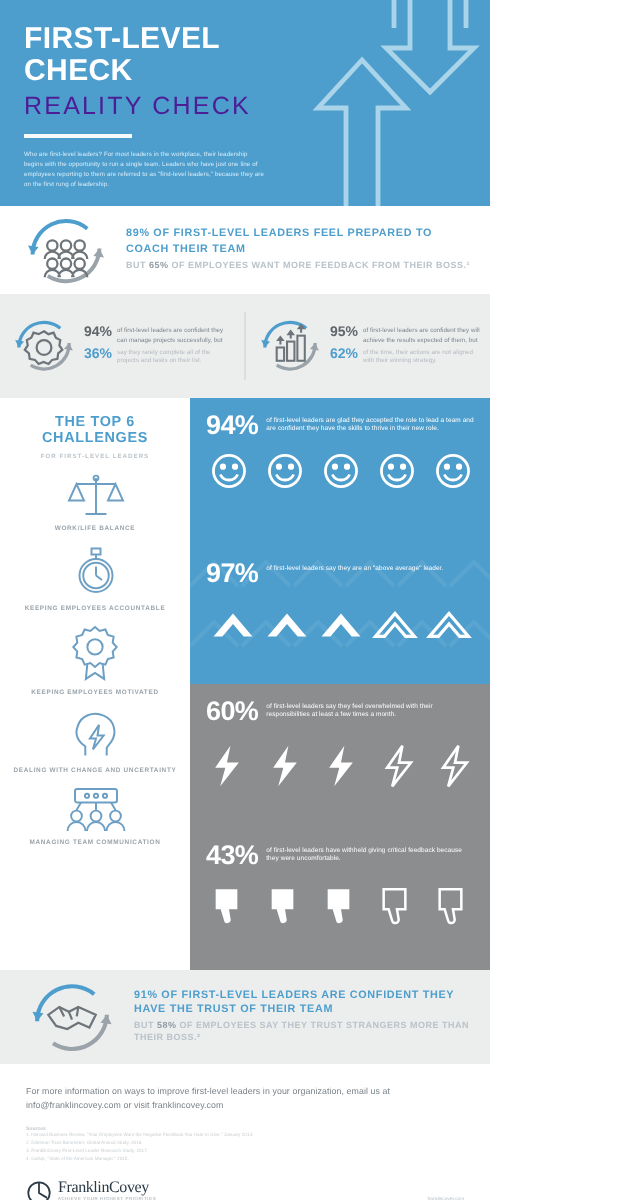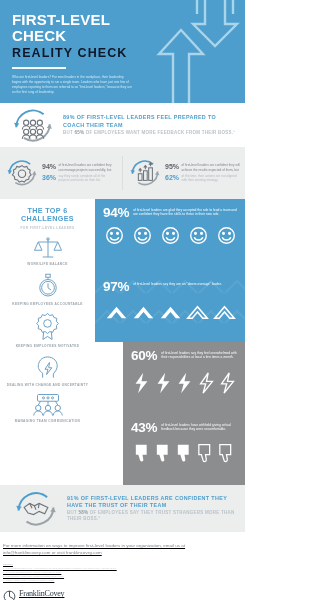--- a/index.html
+++ b/index.html
@@ -16,21 +16,21 @@
   .hero {
     position:relative; height:103px; background:#4d9ecd; overflow:hidden;
   }
   .hero-arrows { position:absolute; right:0; top:0; width:110px; height:103px; }
   .hero-inner { position:relative; padding:12px 0 0 12px; width:145px; z-index:2; }
   .hero-title {
     color:#ffffff; font-size:15px; font-weight:bold; letter-spacing:.2px;
     line-height:1.05;
   }
   .hero-sub {
-    color:#0f172a; font-size:12.5px; font-weight:bold; letter-spacing:1.1px;
+    color:#4c1d95; font-size:12.5px; font-weight:normal; letter-spacing:1.1px;
     line-height:1.15; margin-top:2px;
   }
   .hero-rule { width:54px; height:2px; background:#ffffff; margin:7px 0 6px 0; opacity:.95; }
   .hero-body {
     color:#d8ecf8; font-size:3.1px; line-height:1.62; letter-spacing:.05px;
     width:120px;
   }
 
   
   .coach {
@@ -64,40 +64,40 @@
   .chal-item { margin-top:6px; }
   .chal-item svg { display:block; margin:0 auto; }
   .chal-label {
     color:#9aa4ab; font-size:3.2px; font-weight:bold; letter-spacing:.35px;
     line-height:1.35; margin-top:2.5px;
   }
 
   .pct { width:150px; position:relative; }
   .pblk { position:relative; padding:7px 7px 0 8px; overflow:hidden; }
   .pblk.blue { background:#4d9ecd; }
-  .pblk.gray { background:#8b8d8f;margin-left:28px; }
+  .pblk.gray { background:#8b8d8f; }
   .pblk-head { display:flex; align-items:flex-start; gap:4px; position:relative; z-index:2; }
   .pblk-num { color:#ffffff; font-size:13.5px; font-weight:bold; line-height:1; flex:none; letter-spacing:-.3px; }
   .pblk-txt { color:#ffffff; font-size:3.25px; line-height:1.5; padding-top:1.5px; letter-spacing:.03px; }
   .pblk-icons { display:flex; justify-content:space-between; align-items:center; margin-top:6px; padding:0 2px; position:relative; z-index:2; }
   .pblk-icons svg { display:block; }
   .chevpattern { position:absolute; inset:0; opacity:.07; z-index:1; }
 
   
   .trust {
     background:#eceded; height:47px; display:flex; align-items:center;
     padding:0 8px 0 12px; gap:7px;
   }
   .trust-ico { width:48px; height:38px; flex:none; }
   .trust-h { color:#4d9ecd; font-size:5.4px; font-weight:bold; letter-spacing:.35px; line-height:1.32; }
   .trust-p { color:#b9c3c9; font-size:4.5px; font-weight:bold; letter-spacing:.25px; line-height:1.32; margin-top:1px; }
   .trust-p b { color:#8f9ba3; }
 
   
-  .footer { background:#ffffff; padding:11px 13px 0 3px; height:56px; position:relative;text-decoration:underline; }
+  .footer { background:#ffffff; padding:11px 13px 0 13px; height:56px; position:relative; }
   .foot-cta { color:#7a8288; font-size:4.4px; line-height:1.55; letter-spacing:.05px; }
   .foot-srch { color:#c3c9cd; font-size:2.5px; font-weight:bold; margin-top:6px; }
   .foot-note { color:#c9ced2; font-size:2.35px; line-height:1.7; margin-top:1px; }
   .foot-bot { display:flex; align-items:flex-end; justify-content:space-between; margin-top:7px; }
   .logo { display:flex; align-items:center; gap:3px; }
   .logo-txt { line-height:1; }
   .logo-name { font-family:"Liberation Serif", serif; font-size:8px; color:#2b3a44; letter-spacing:-.2px; }
   .logo-tag { font-size:2.2px; color:#9aa3a9; letter-spacing:.3px; margin-top:1px; }
   .foot-url { color:#b9c0c5; font-size:2.3px; text-align:right; line-height:1.5; }
 </style>

